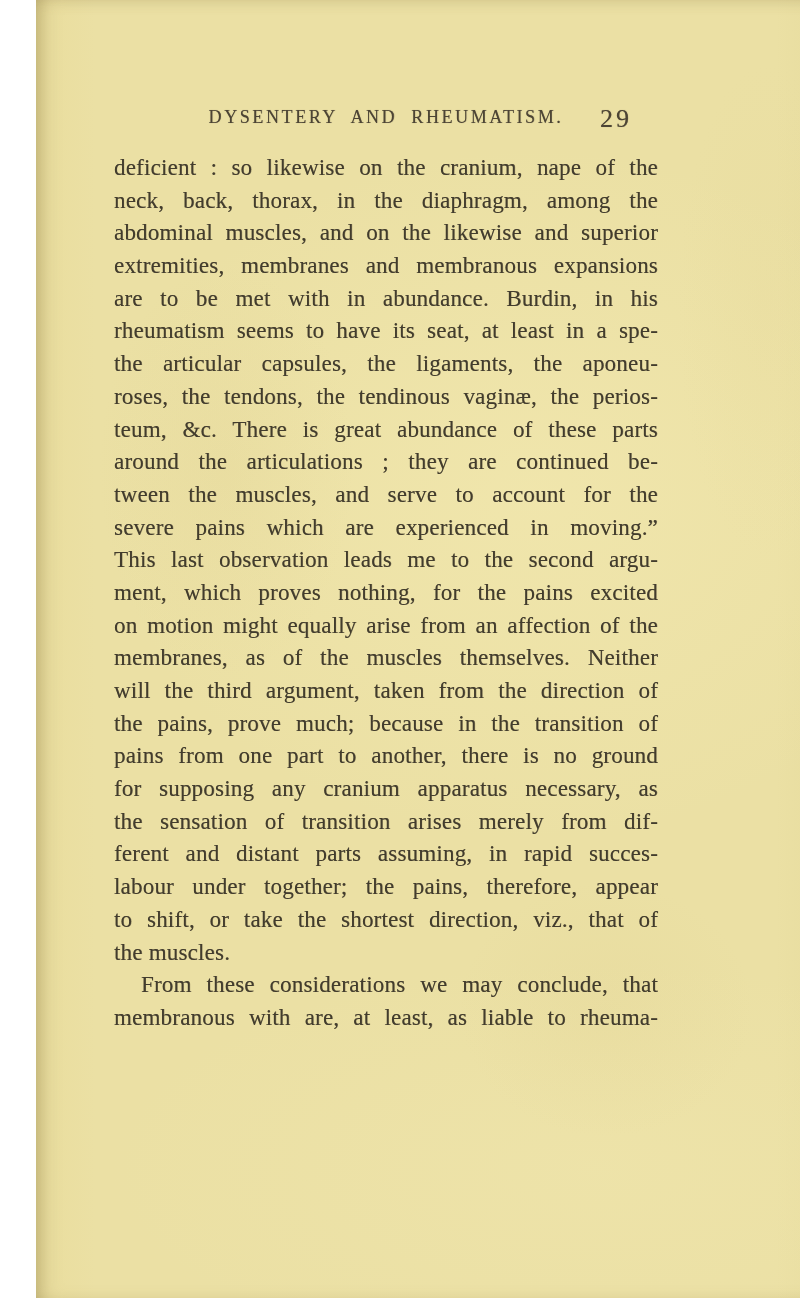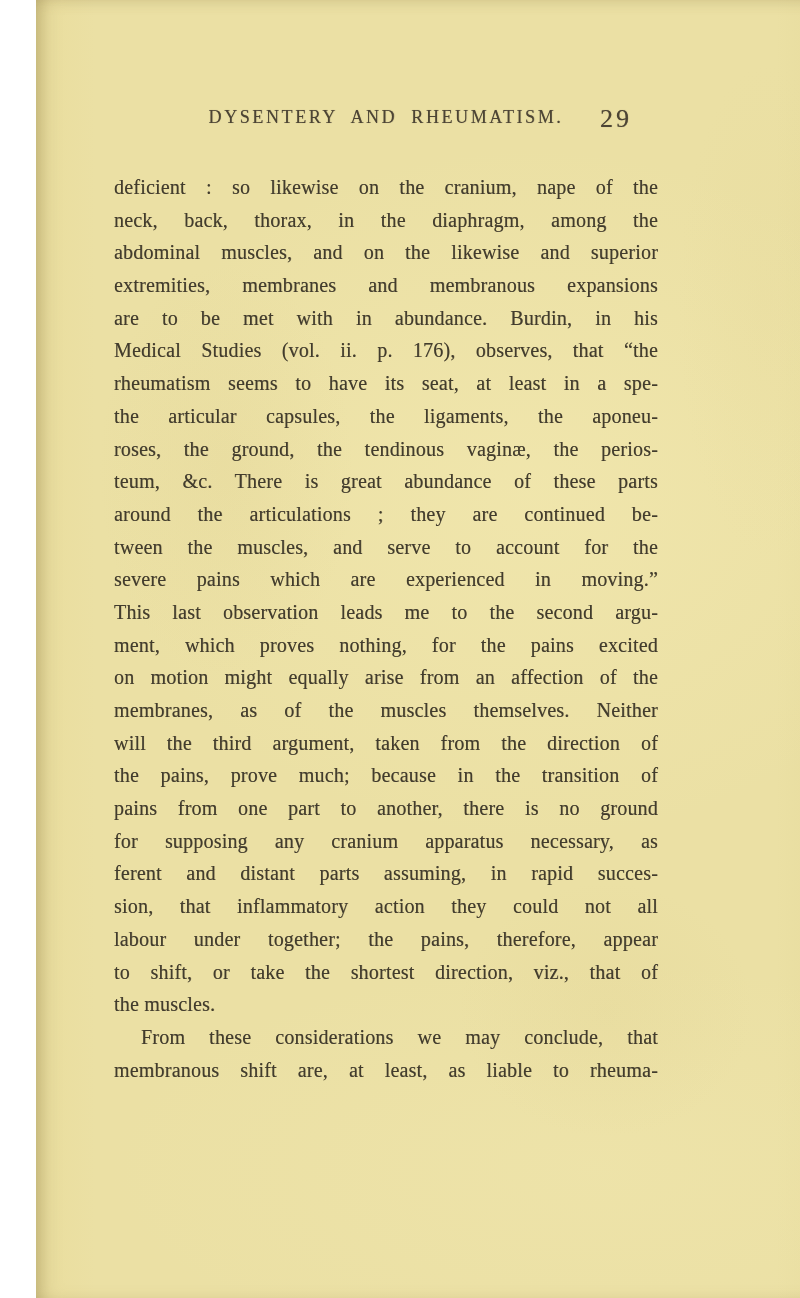--- a/index.html
+++ b/index.html
@@ -80,23 +80,23 @@
     right: 26px;
     top: -3px;
     font-size: 26px;
     letter-spacing: 3px;
     word-spacing: normal;
   }
 
   .body-text {
     position: absolute;
     left: 78px;
-    top: 171px;
+    top: 152px;
     width: 544px;
-    font-size: 20px;
+    font-size: 23px;
     line-height: 32.7px;
     letter-spacing: 0.2px;
     color: #423c2d;
     text-shadow: 0.35px 0.35px 0.6px rgba(70,62,45,0.5);
   }
   .line {
     text-align: justify;
     text-align-last: justify;
     height: 32.7px;
     overflow: visible;
@@ -122,40 +122,39 @@
     <span>DYSENTERY AND RHEUMATISM.</span>
     <span class="folio">29</span>
   </div>
 
   <div class="body-text">
     <div class="line">deficient : so likewise on the cranium, nape of the</div>
     <div class="line">neck, back, thorax, in the diaphragm, among the</div>
     <div class="line">abdominal muscles, and on the likewise and superior</div>
     <div class="line">extremities, membranes and membranous expansions</div>
     <div class="line">are to be met with in abundance. Burdin, in his</div>
-    <div class="line">Medical Studies (vol. ii. p. 176), observes, that “the</div>
     <div class="line">rheumatism seems to have its seat, at least in a spe-</div>
     <div class="line">the articular capsules, the ligaments, the aponeu-</div>
-    <div class="line">roses, the ground, the tendinous vaginæ, the perios-</div>
+    <div class="line">roses, the tendons, the tendinous vaginæ, the perios-</div>
     <div class="line">teum, &amp;c. There is great abundance of these parts</div>
     <div class="line">around the articulations ; they are continued be-</div>
     <div class="line">tween the muscles, and serve to account for the</div>
     <div class="line">severe pains which are experienced in moving.”</div>
     <div class="line">This last observation leads me to the second argu-</div>
     <div class="line">ment, which proves nothing, for the pains excited</div>
     <div class="line">on motion might equally arise from an affection of the</div>
     <div class="line">membranes, as of the muscles themselves. Neither</div>
     <div class="line">will the third argument, taken from the direction of</div>
     <div class="line">the pains, prove much; because in the transition of</div>
     <div class="line">pains from one part to another, there is no ground</div>
     <div class="line">for supposing any cranium apparatus necessary, as</div>
+    <div class="line">the sensation of transition arises merely from dif-</div>
     <div class="line">ferent and distant parts assuming, in rapid succes-</div>
-    <div class="line">sion, that inflammatory action they could not all</div>
     <div class="line">labour under together; the pains, therefore, appear</div>
     <div class="line">to shift, or take the shortest direction, viz., that of</div>
     <div class="line para-last">the muscles.</div>
     <div class="line indent">From these considerations we may conclude, that</div>
-    <div class="line">membranous shift are, at least, as liable to rheuma-</div>
+    <div class="line">membranous with are, at least, as liable to rheuma-</div>
   </div>
 
   <div class="edge-shadow-right"></div>
   <div class="edge-corner-dark"></div>
 </div>
 
 </body></html>

